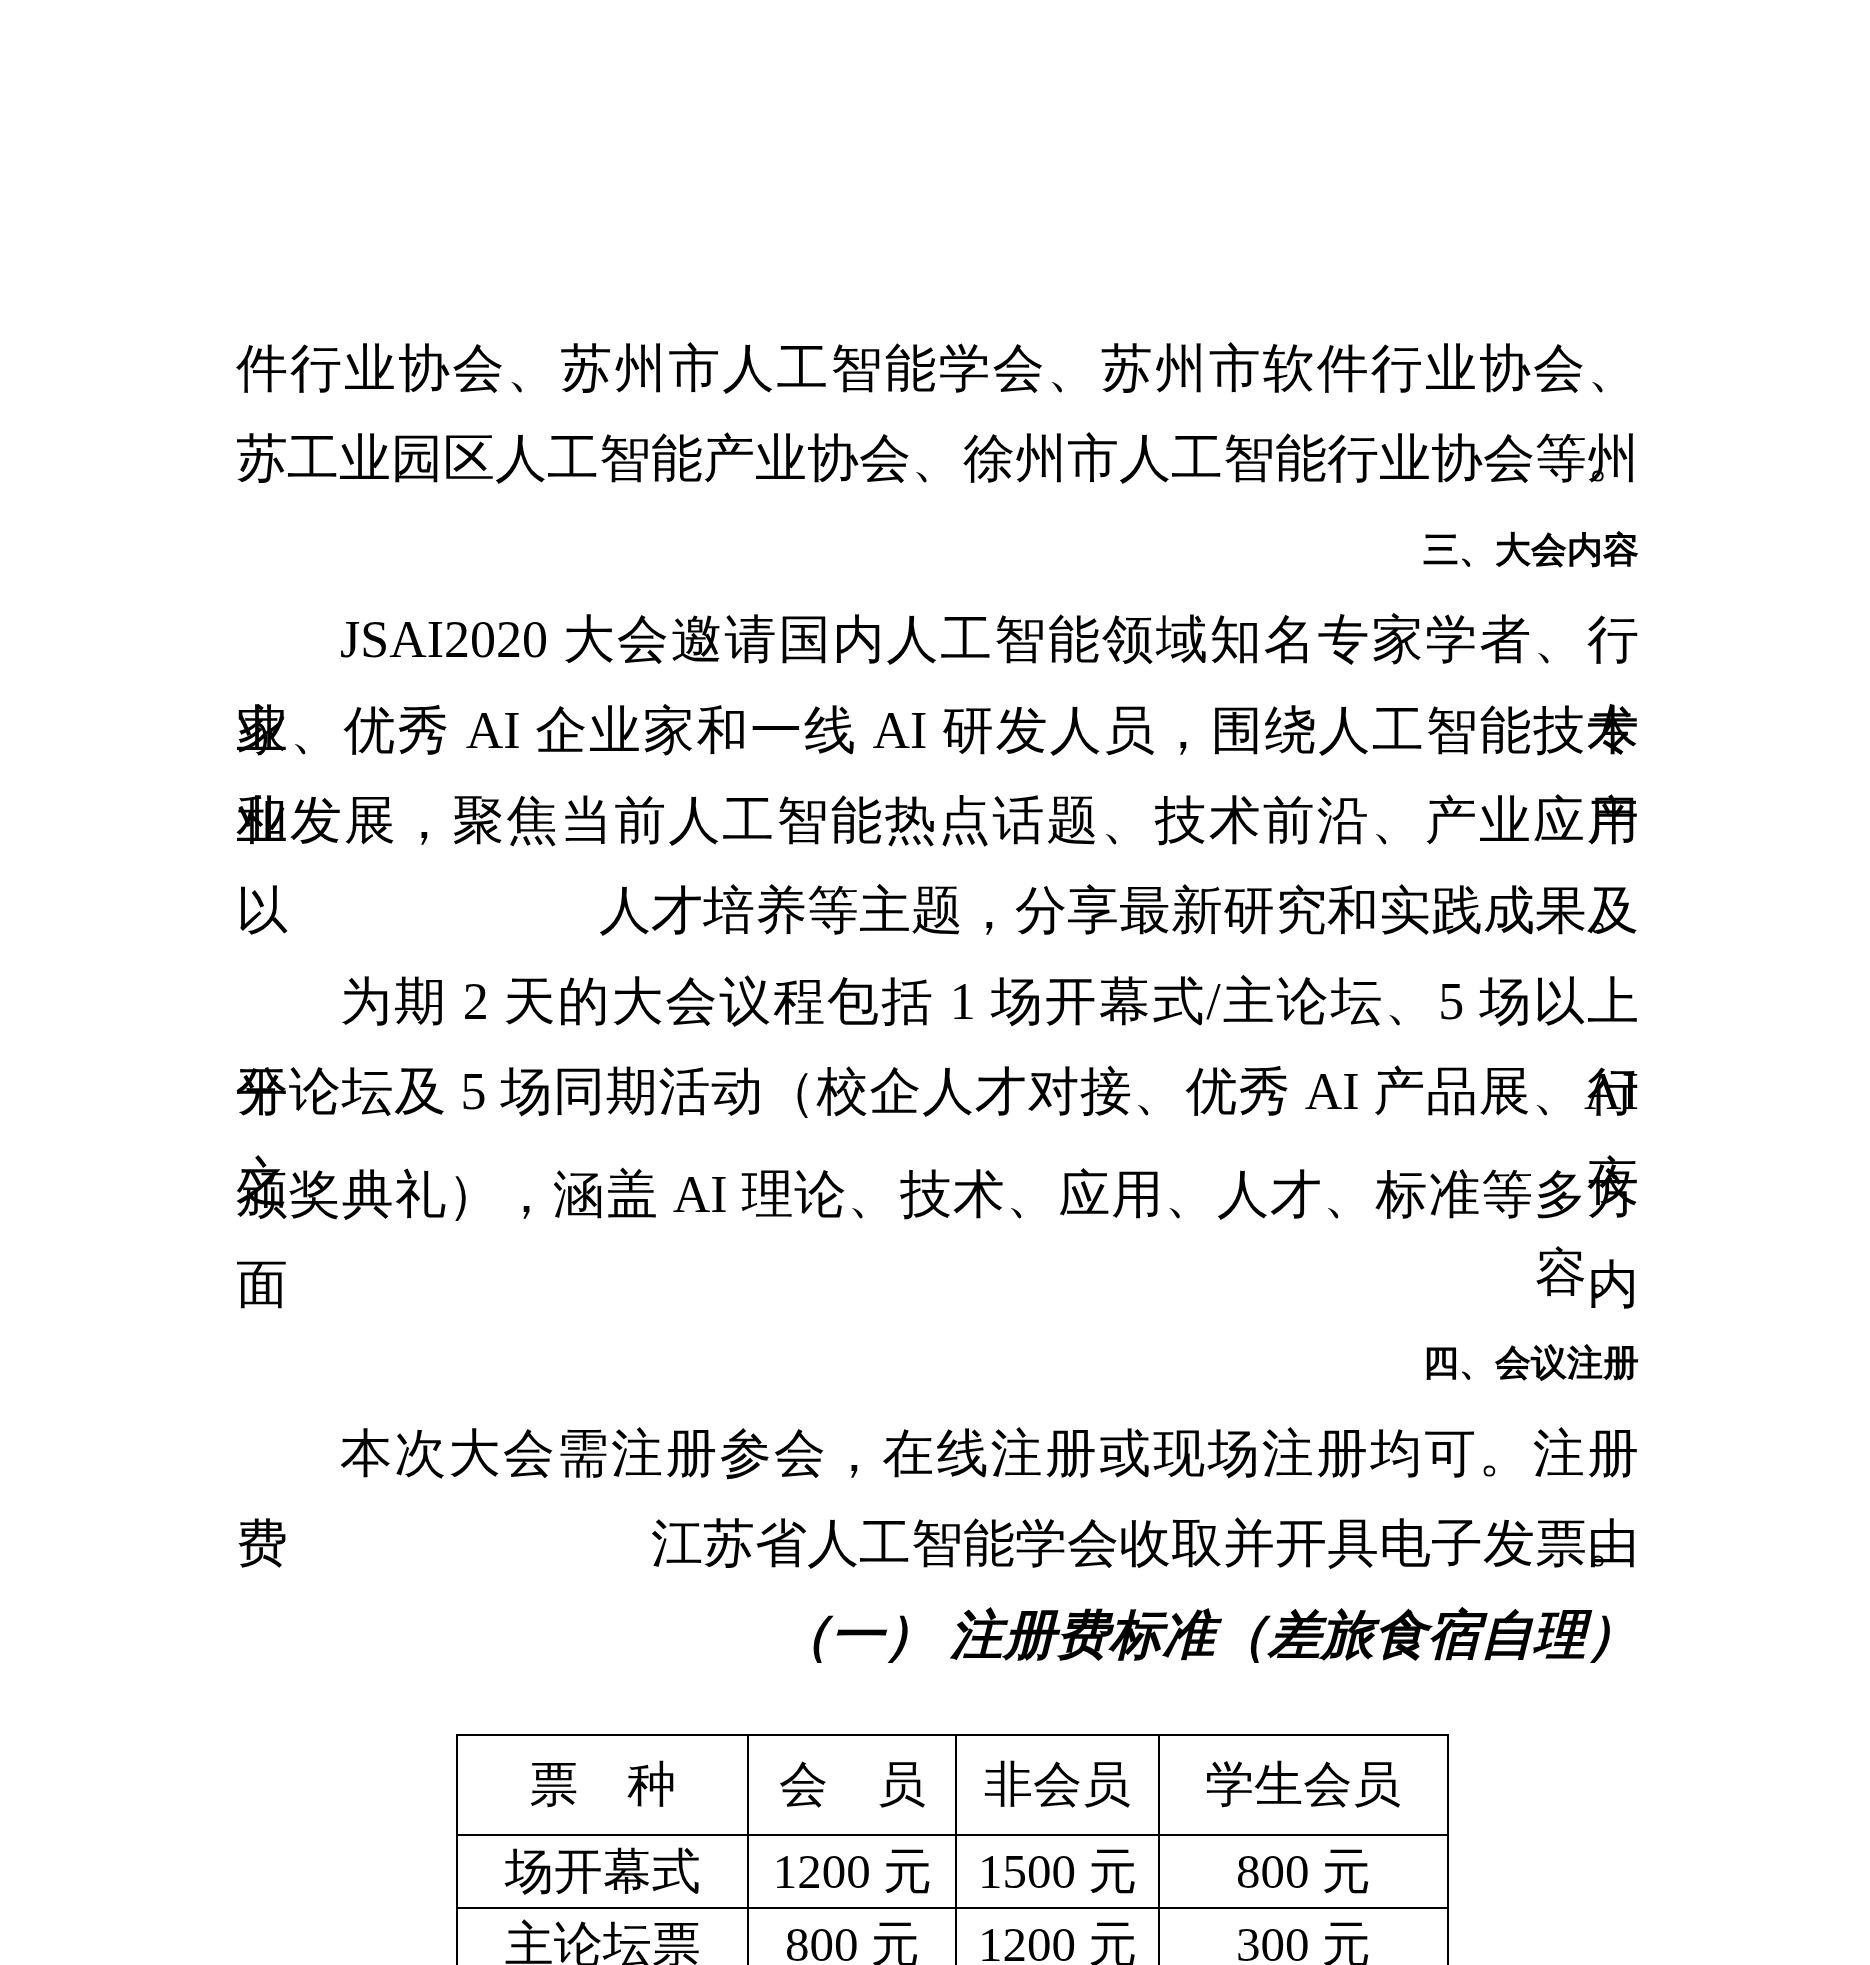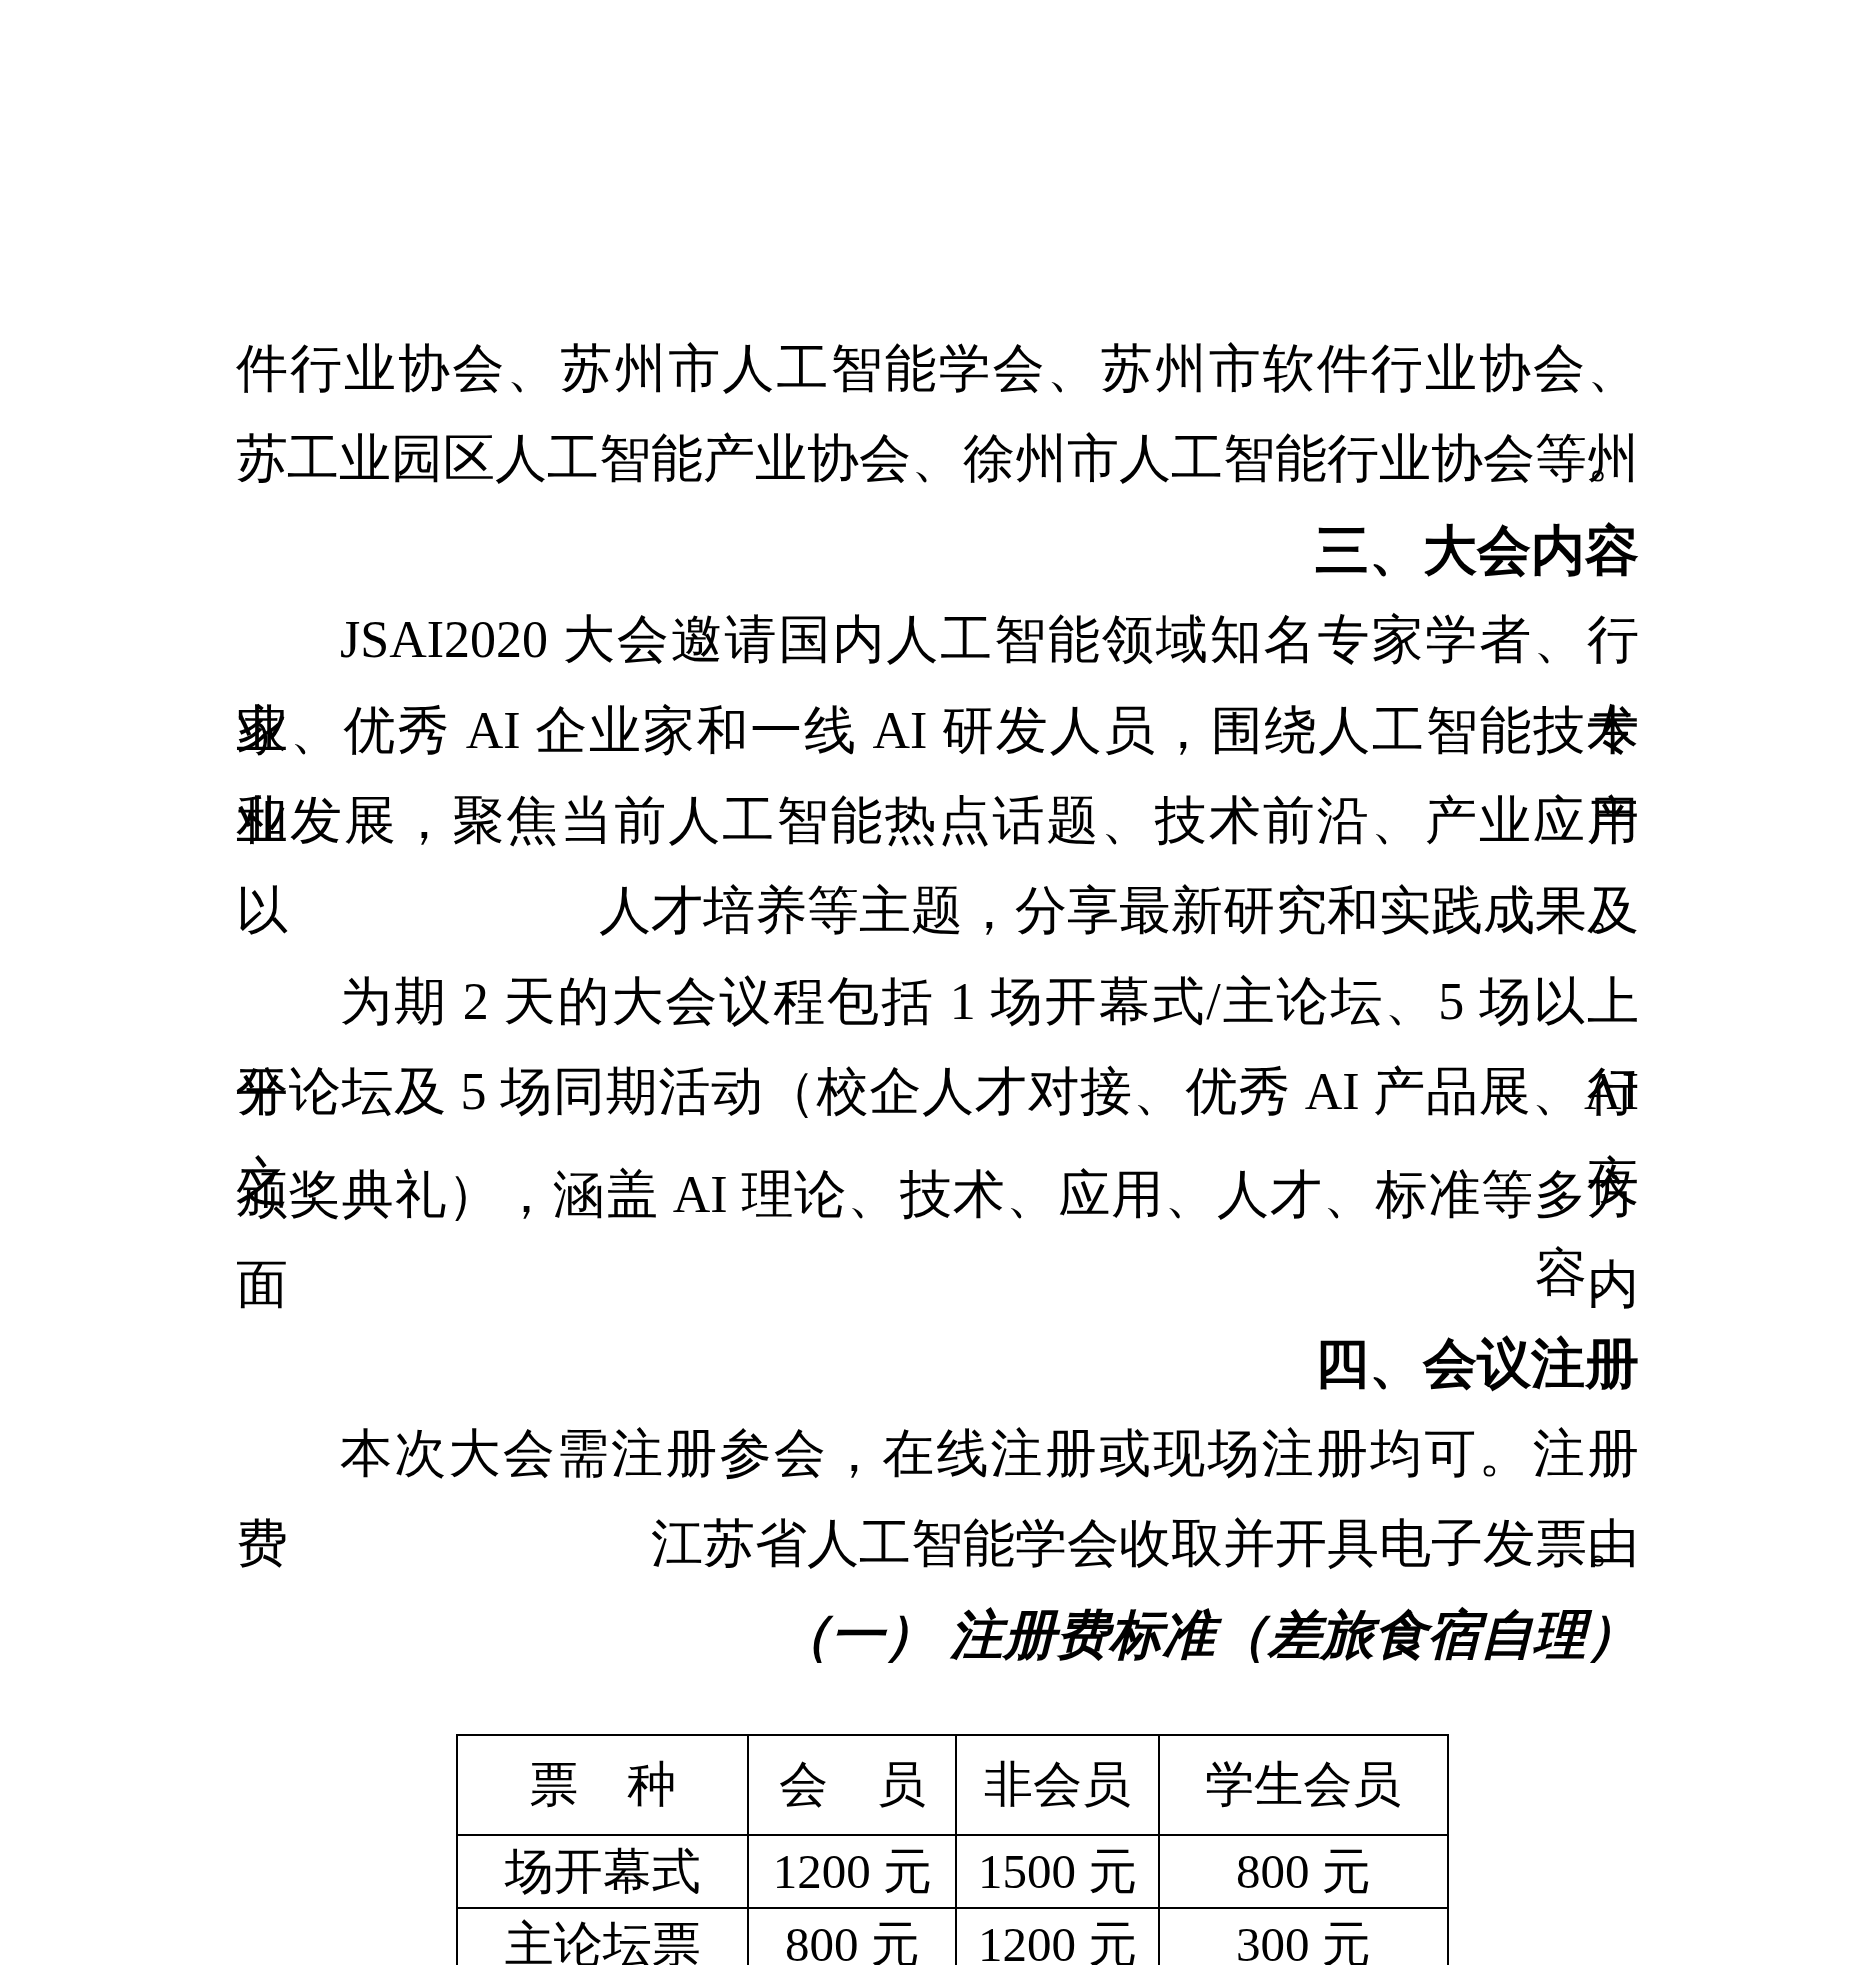--- a/index.html
+++ b/index.html
@@ -36,21 +36,21 @@
   .fill {
     text-align: justify;
     text-align-last: justify;
   }
   .indent {
     text-indent: 104px;
   }
   .h-black {
     font-family: "Liberation Sans", "DejaVu Sans", sans-serif;
     font-weight: bold;
-    font-size: 54px;
+    font-size: 36px;
   }
   .h-kai {
     font-weight: bold;
     font-style: italic;
     font-size: 53px;
   }
   .fee-table {
     position: absolute;
     left: 220px;
     top: 1410px;

